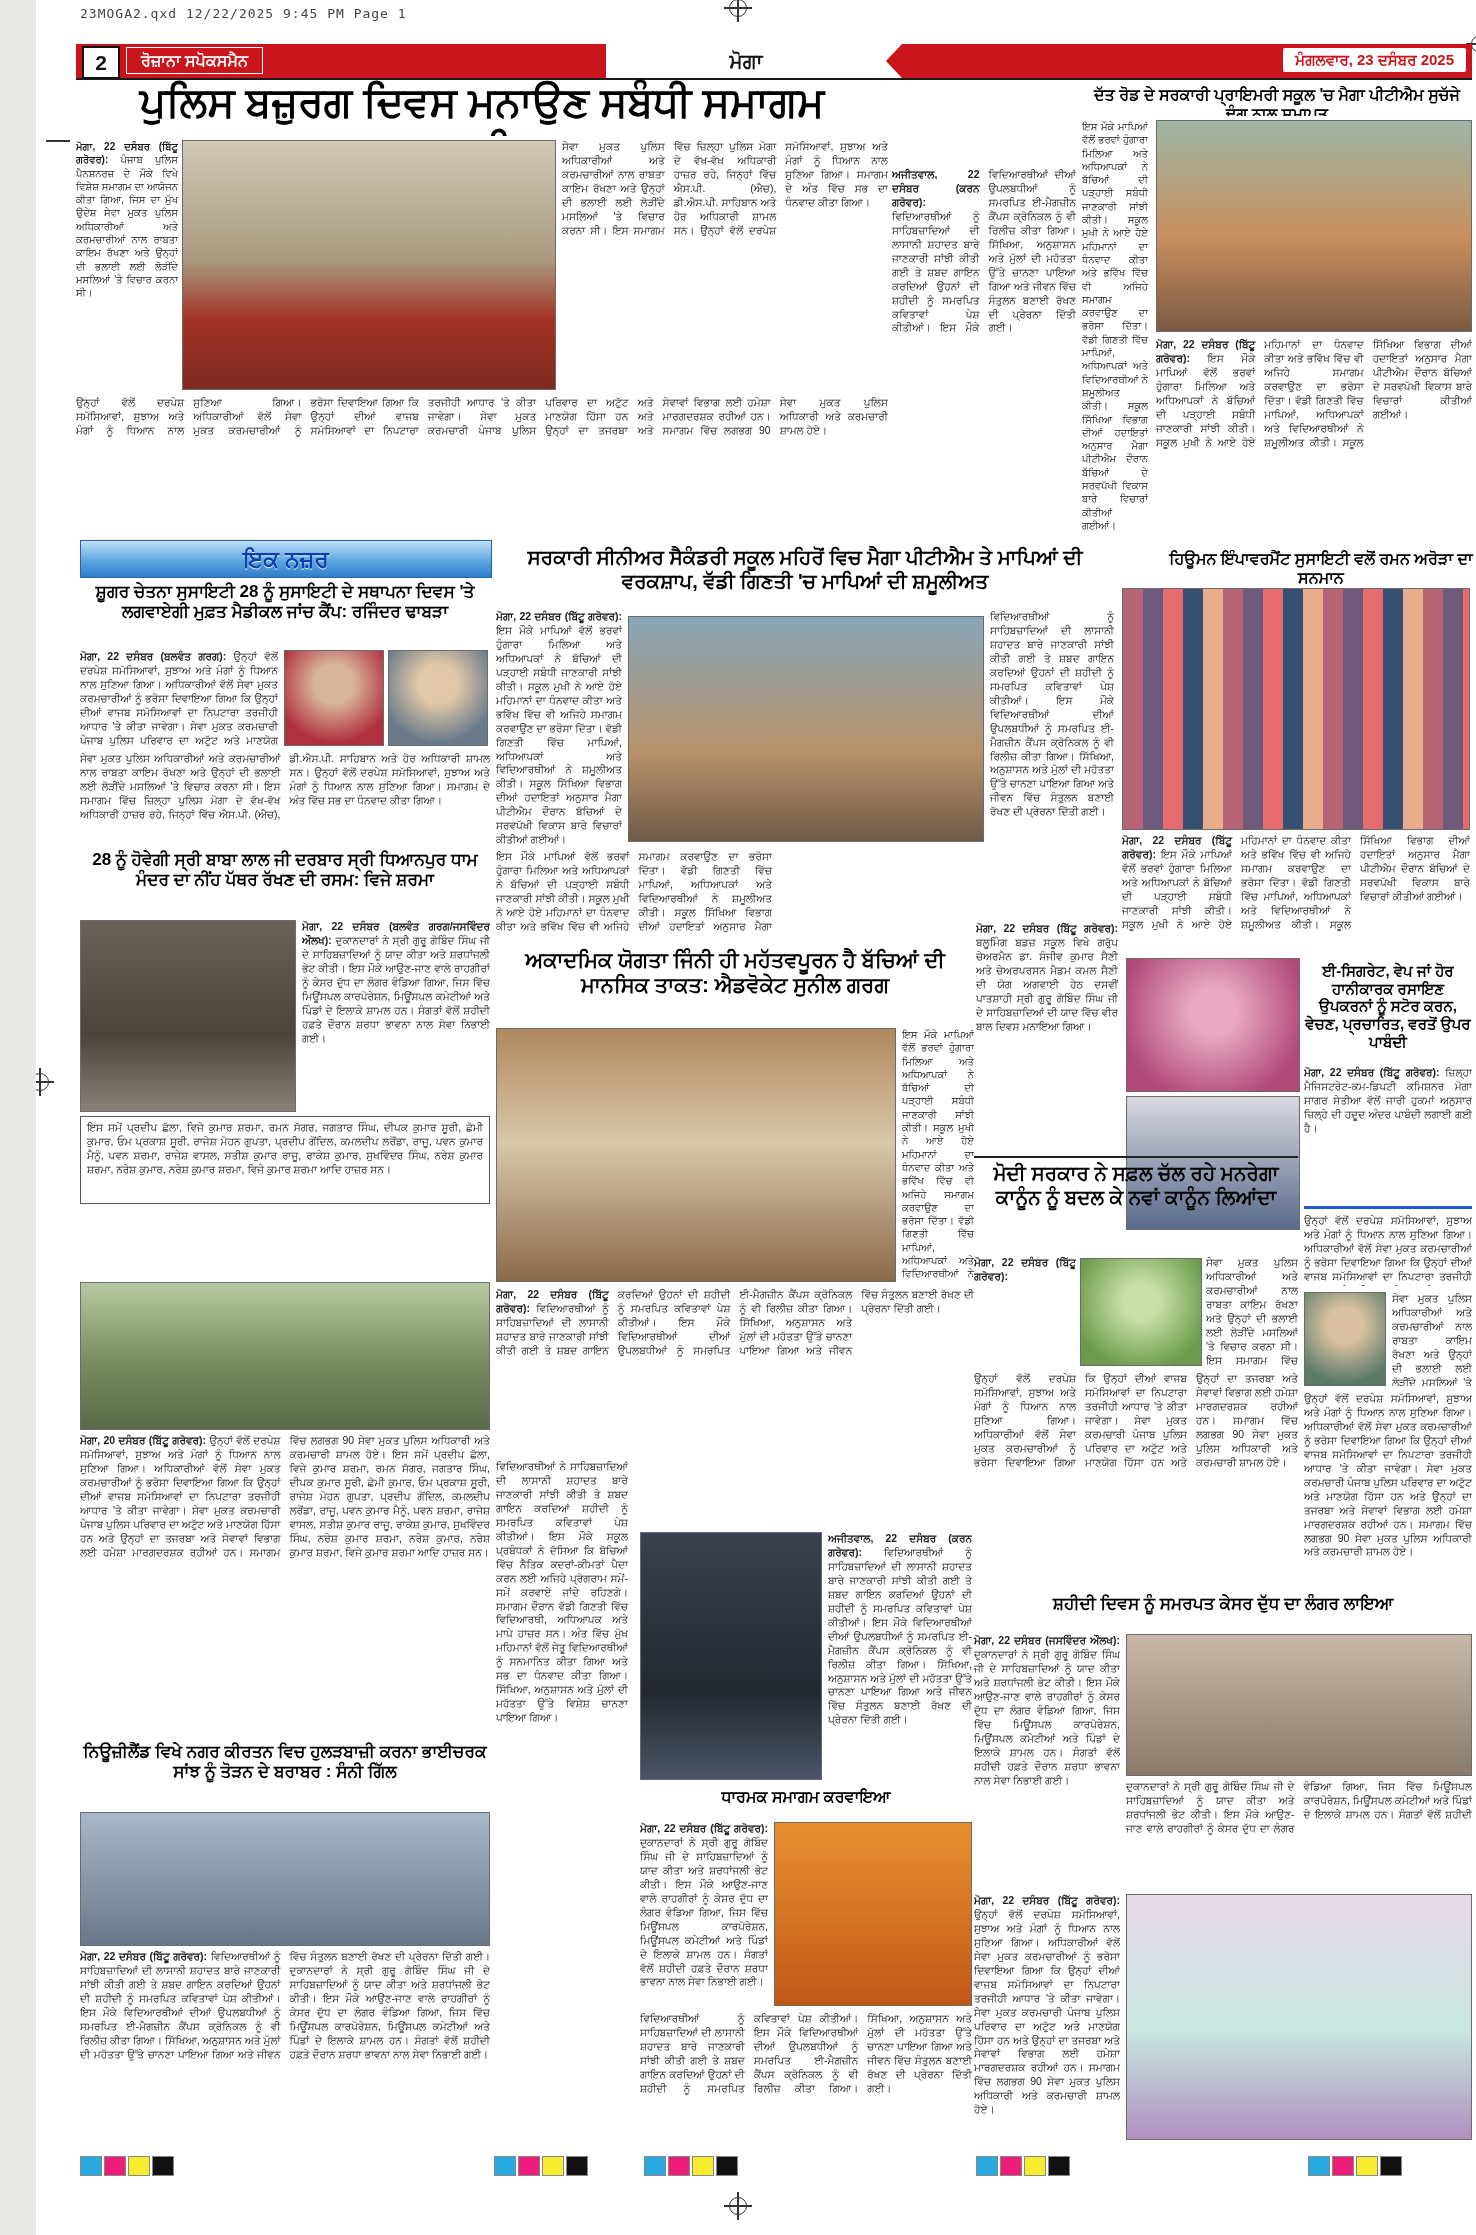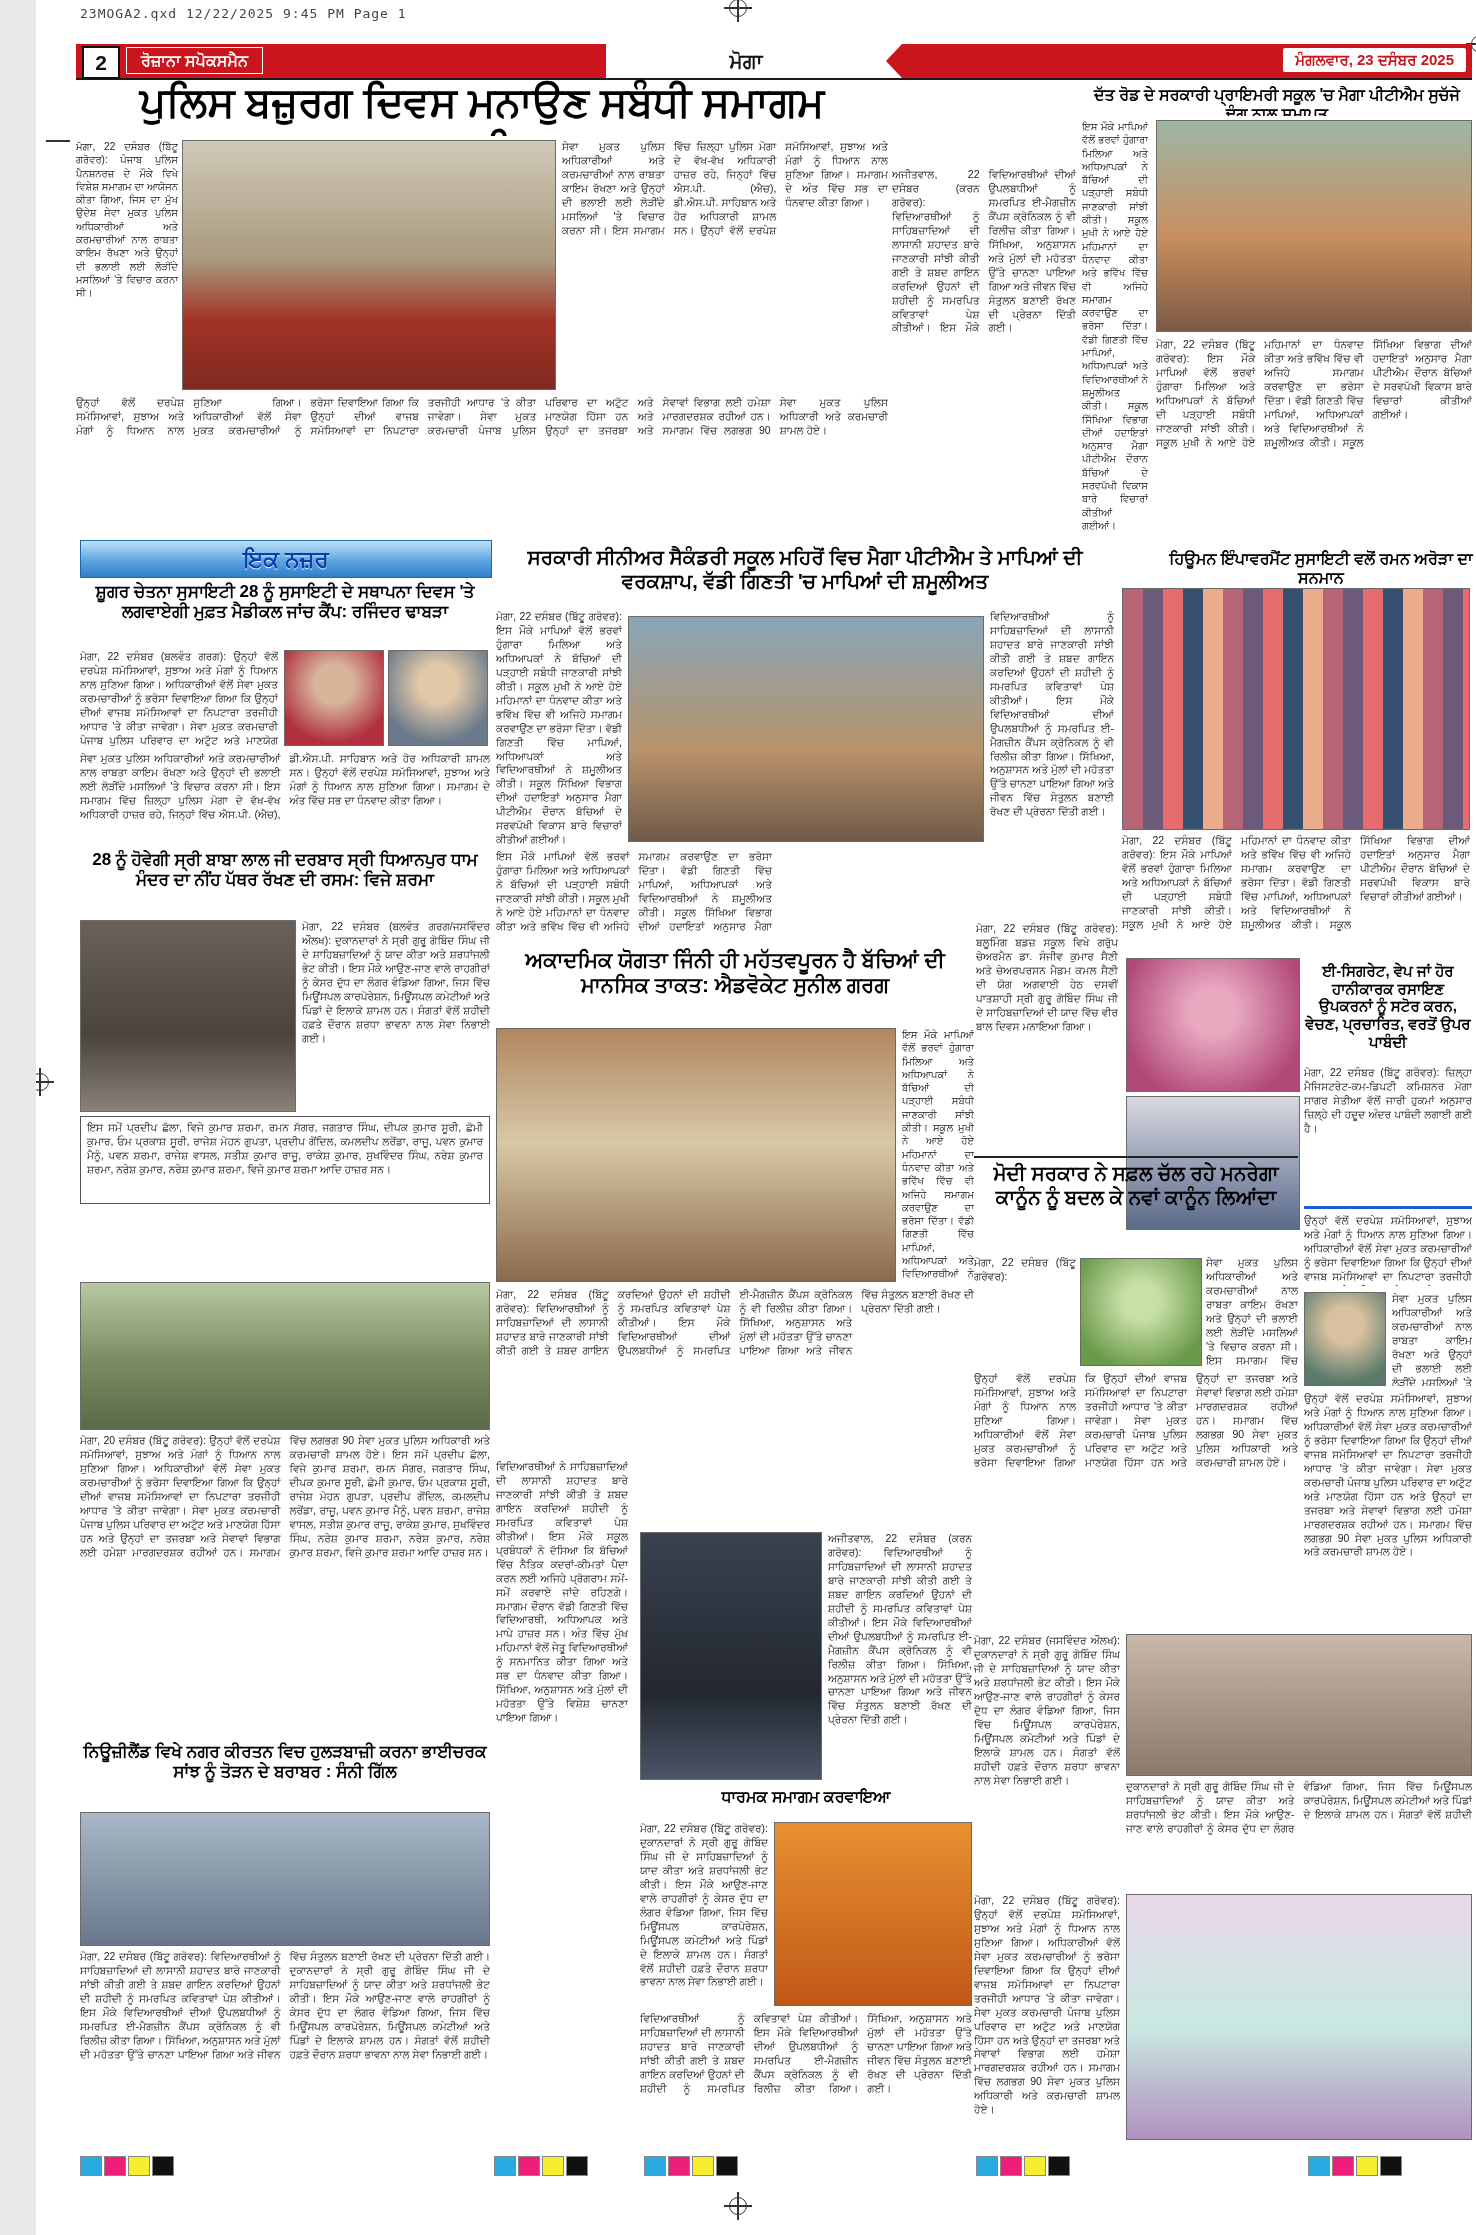--- a/index.html
+++ b/index.html
@@ -21,21 +21,21 @@
   .pname{position:absolute;left:50px;top:3px;height:25px;padding:0 14px;border:1.5px solid #fff;
          color:#fff;font-weight:800;font-size:16px;display:flex;align-items:center;}
   .edition{position:absolute;left:530px;top:0;width:280px;height:34px;background:#fff;display:flex;
            align-items:center;justify-content:center;font-size:20px;font-weight:800;color:#111;}
   .dline{position:absolute;right:6px;top:4px;height:24px;padding:0 12px;background:#fff;
          color:#c9151b;font-weight:800;font-size:15px;display:flex;align-items:center;border-radius:2px;}
   
   .hl{position:absolute;font-weight:800;color:#000;line-height:1.18;text-align:center;overflow:hidden;
       font-family:"Liberation Sans","DejaVu Sans",sans-serif;}
   .tb{position:absolute;font-size:10.5px;line-height:1.33;text-align:justify;overflow:hidden;color:#1b1b1b;}
-  .tb b{font-weight:400;}
+  .tb b{font-weight:700;}
   .c2{column-count:2;column-gap:9px;}
   .c3{column-count:3;column-gap:9px;}
   .c4{column-count:4;column-gap:9px;}
   .c7{column-count:7;column-gap:9px;}
   .ph{position:absolute;border:1px solid #6b6b6b;box-sizing:border-box;}
   .hr{position:absolute;height:2px;background:#222;}
   .bluebar{position:absolute;height:3px;background:#1b5fd0;}
   .sect{position:absolute;left:44px;top:540px;width:410px;height:36px;
         background:linear-gradient(180deg,#bfe0f7 0%,#5ea6e0 55%,#2f7ec9 100%);
         border:1.5px solid #2266aa;display:flex;align-items:center;justify-content:center;
@@ -175,20 +175,21 @@
   <div class="ph g-dark" style="left:604px;top:1532px;width:182px;height:248px"></div>
   <div class="tb" style="left:792px;top:1532px;width:144px;height:248px"><b>ਅਜੀਤਵਾਲ, 22 ਦਸੰਬਰ (ਕਰਨ ਗਰੋਵਰ):</b> <span>ਵਿਦਿਆਰਥੀਆਂ ਨੂੰ ਸਾਹਿਬਜ਼ਾਦਿਆਂ ਦੀ ਲਾਸਾਨੀ ਸ਼ਹਾਦਤ ਬਾਰੇ ਜਾਣਕਾਰੀ ਸਾਂਝੀ ਕੀਤੀ ਗਈ ਤੇ ਸ਼ਬਦ ਗਾਇਨ ਕਰਦਿਆਂ ਉਹਨਾਂ ਦੀ ਸ਼ਹੀਦੀ ਨੂੰ ਸਮਰਪਿਤ ਕਵਿਤਾਵਾਂ ਪੇਸ਼ ਕੀਤੀਆਂ। ਇਸ ਮੌਕੇ ਵਿਦਿਆਰਥੀਆਂ ਦੀਆਂ ਉਪਲਬਧੀਆਂ ਨੂੰ ਸਮਰਪਿਤ ਈ-ਮੈਗਜ਼ੀਨ ਕੈਂਪਸ ਕ੍ਰੋਨਿਕਲ ਨੂੰ ਵੀ ਰਿਲੀਜ਼ ਕੀਤਾ ਗਿਆ। ਸਿੱਖਿਆ, ਅਨੁਸ਼ਾਸਨ ਅਤੇ ਮੁੱਲਾਂ ਦੀ ਮਹੱਤਤਾ ਉੱਤੇ ਚਾਨਣਾ ਪਾਇਆ ਗਿਆ ਅਤੇ ਜੀਵਨ ਵਿੱਚ ਸੰਤੁਲਨ ਬਣਾਈ ਰੱਖਣ ਦੀ ਪ੍ਰੇਰਨਾ ਦਿੱਤੀ ਗਈ।</span></div>
 
   <div class="tb" style="left:460px;top:1460px;width:132px;height:684px">ਵਿਦਿਆਰਥੀਆਂ ਨੇ ਸਾਹਿਬਜ਼ਾਦਿਆਂ ਦੀ ਲਾਸਾਨੀ ਸ਼ਹਾਦਤ ਬਾਰੇ ਜਾਣਕਾਰੀ ਸਾਂਝੀ ਕੀਤੀ ਤੇ ਸ਼ਬਦ ਗਾਇਨ ਕਰਦਿਆਂ ਸ਼ਹੀਦੀ ਨੂੰ ਸਮਰਪਿਤ ਕਵਿਤਾਵਾਂ ਪੇਸ਼ ਕੀਤੀਆਂ। ਇਸ ਮੌਕੇ ਸਕੂਲ ਪ੍ਰਬੰਧਕਾਂ ਨੇ ਦੱਸਿਆ ਕਿ ਬੱਚਿਆਂ ਵਿੱਚ ਨੈਤਿਕ ਕਦਰਾਂ-ਕੀਮਤਾਂ ਪੈਦਾ ਕਰਨ ਲਈ ਅਜਿਹੇ ਪ੍ਰੋਗਰਾਮ ਸਮੇਂ-ਸਮੇਂ ਕਰਵਾਏ ਜਾਂਦੇ ਰਹਿਣਗੇ। ਸਮਾਗਮ ਦੌਰਾਨ ਵੱਡੀ ਗਿਣਤੀ ਵਿੱਚ ਵਿਦਿਆਰਥੀ, ਅਧਿਆਪਕ ਅਤੇ ਮਾਪੇ ਹਾਜ਼ਰ ਸਨ। ਅੰਤ ਵਿੱਚ ਮੁੱਖ ਮਹਿਮਾਨਾਂ ਵੱਲੋਂ ਜੇਤੂ ਵਿਦਿਆਰਥੀਆਂ ਨੂੰ ਸਨਮਾਨਿਤ ਕੀਤਾ ਗਿਆ ਅਤੇ ਸਭ ਦਾ ਧੰਨਵਾਦ ਕੀਤਾ ਗਿਆ। ਸਿੱਖਿਆ, ਅਨੁਸ਼ਾਸਨ ਅਤੇ ਮੁੱਲਾਂ ਦੀ ਮਹੱਤਤਾ ਉੱਤੇ ਵਿਸ਼ੇਸ਼ ਚਾਨਣਾ ਪਾਇਆ ਗਿਆ।</div>
 
   <div class="hl" style="left:604px;top:1788px;width:332px;height:30px;font-size:16px">ਧਾਰਮਕ ਸਮਾਗਮ ਕਰਵਾਇਆ</div>
   <div class="tb" style="left:604px;top:1822px;width:128px;height:184px"><b>ਮੋਗਾ, 22 ਦਸੰਬਰ (ਬਿੱਟੂ ਗਰੋਵਰ):</b> <span>ਦੁਕਾਨਦਾਰਾਂ ਨੇ ਸ੍ਰੀ ਗੁਰੂ ਗੋਬਿੰਦ ਸਿੰਘ ਜੀ ਦੇ ਸਾਹਿਬਜ਼ਾਦਿਆਂ ਨੂੰ ਯਾਦ ਕੀਤਾ ਅਤੇ ਸ਼ਰਧਾਂਜਲੀ ਭੇਟ ਕੀਤੀ। ਇਸ ਮੌਕੇ ਆਉਣ-ਜਾਣ ਵਾਲੇ ਰਾਹਗੀਰਾਂ ਨੂੰ ਕੇਸਰ ਦੁੱਧ ਦਾ ਲੰਗਰ ਵੰਡਿਆ ਗਿਆ, ਜਿਸ ਵਿੱਚ ਮਿਊਂਸਪਲ ਕਾਰਪੋਰੇਸ਼ਨ, ਮਿਊਂਸਪਲ ਕਮੇਟੀਆਂ ਅਤੇ ਪਿੰਡਾਂ ਦੇ ਇਲਾਕੇ ਸ਼ਾਮਲ ਹਨ। ਸੰਗਤਾਂ ਵੱਲੋਂ ਸ਼ਹੀਦੀ ਹਫ਼ਤੇ ਦੌਰਾਨ ਸ਼ਰਧਾ ਭਾਵਨਾ ਨਾਲ ਸੇਵਾ ਨਿਭਾਈ ਗਈ।</span></div>
   <div class="ph g-saffron" style="left:738px;top:1822px;width:198px;height:184px"></div>
   <div class="tb c3" style="left:604px;top:2012px;width:332px;height:132px">ਵਿਦਿਆਰਥੀਆਂ ਨੂੰ ਸਾਹਿਬਜ਼ਾਦਿਆਂ ਦੀ ਲਾਸਾਨੀ ਸ਼ਹਾਦਤ ਬਾਰੇ ਜਾਣਕਾਰੀ ਸਾਂਝੀ ਕੀਤੀ ਗਈ ਤੇ ਸ਼ਬਦ ਗਾਇਨ ਕਰਦਿਆਂ ਉਹਨਾਂ ਦੀ ਸ਼ਹੀਦੀ ਨੂੰ ਸਮਰਪਿਤ ਕਵਿਤਾਵਾਂ ਪੇਸ਼ ਕੀਤੀਆਂ। ਇਸ ਮੌਕੇ ਵਿਦਿਆਰਥੀਆਂ ਦੀਆਂ ਉਪਲਬਧੀਆਂ ਨੂੰ ਸਮਰਪਿਤ ਈ-ਮੈਗਜ਼ੀਨ ਕੈਂਪਸ ਕ੍ਰੋਨਿਕਲ ਨੂੰ ਵੀ ਰਿਲੀਜ਼ ਕੀਤਾ ਗਿਆ। ਸਿੱਖਿਆ, ਅਨੁਸ਼ਾਸਨ ਅਤੇ ਮੁੱਲਾਂ ਦੀ ਮਹੱਤਤਾ ਉੱਤੇ ਚਾਨਣਾ ਪਾਇਆ ਗਿਆ ਅਤੇ ਜੀਵਨ ਵਿੱਚ ਸੰਤੁਲਨ ਬਣਾਈ ਰੱਖਣ ਦੀ ਪ੍ਰੇਰਨਾ ਦਿੱਤੀ ਗਈ।</div>
 
+  <div class="hl" style="left:938px;top:1594px;width:498px;height:36px;font-size:17px">ਸ਼ਹੀਦੀ ਦਿਵਸ ਨੂੰ ਸਮਰਪਤ ਕੇਸਰ ਦੁੱਧ ਦਾ ਲੰਗਰ ਲਾਇਆ</div>
   <div class="tb" style="left:938px;top:1634px;width:146px;height:206px"><b>ਮੋਗਾ, 22 ਦਸੰਬਰ (ਜਸਵਿੰਦਰ ਔਲਖ):</b> <span>ਦੁਕਾਨਦਾਰਾਂ ਨੇ ਸ੍ਰੀ ਗੁਰੂ ਗੋਬਿੰਦ ਸਿੰਘ ਜੀ ਦੇ ਸਾਹਿਬਜ਼ਾਦਿਆਂ ਨੂੰ ਯਾਦ ਕੀਤਾ ਅਤੇ ਸ਼ਰਧਾਂਜਲੀ ਭੇਟ ਕੀਤੀ। ਇਸ ਮੌਕੇ ਆਉਣ-ਜਾਣ ਵਾਲੇ ਰਾਹਗੀਰਾਂ ਨੂੰ ਕੇਸਰ ਦੁੱਧ ਦਾ ਲੰਗਰ ਵੰਡਿਆ ਗਿਆ, ਜਿਸ ਵਿੱਚ ਮਿਊਂਸਪਲ ਕਾਰਪੋਰੇਸ਼ਨ, ਮਿਊਂਸਪਲ ਕਮੇਟੀਆਂ ਅਤੇ ਪਿੰਡਾਂ ਦੇ ਇਲਾਕੇ ਸ਼ਾਮਲ ਹਨ। ਸੰਗਤਾਂ ਵੱਲੋਂ ਸ਼ਹੀਦੀ ਹਫ਼ਤੇ ਦੌਰਾਨ ਸ਼ਰਧਾ ਭਾਵਨਾ ਨਾਲ ਸੇਵਾ ਨਿਭਾਈ ਗਈ।</span></div>
   <div class="ph g-shop" style="left:1090px;top:1634px;width:346px;height:142px"></div>
   <div class="tb c2" style="left:1090px;top:1780px;width:346px;height:58px">ਦੁਕਾਨਦਾਰਾਂ ਨੇ ਸ੍ਰੀ ਗੁਰੂ ਗੋਬਿੰਦ ਸਿੰਘ ਜੀ ਦੇ ਸਾਹਿਬਜ਼ਾਦਿਆਂ ਨੂੰ ਯਾਦ ਕੀਤਾ ਅਤੇ ਸ਼ਰਧਾਂਜਲੀ ਭੇਟ ਕੀਤੀ। ਇਸ ਮੌਕੇ ਆਉਣ-ਜਾਣ ਵਾਲੇ ਰਾਹਗੀਰਾਂ ਨੂੰ ਕੇਸਰ ਦੁੱਧ ਦਾ ਲੰਗਰ ਵੰਡਿਆ ਗਿਆ, ਜਿਸ ਵਿੱਚ ਮਿਊਂਸਪਲ ਕਾਰਪੋਰੇਸ਼ਨ, ਮਿਊਂਸਪਲ ਕਮੇਟੀਆਂ ਅਤੇ ਪਿੰਡਾਂ ਦੇ ਇਲਾਕੇ ਸ਼ਾਮਲ ਹਨ। ਸੰਗਤਾਂ ਵੱਲੋਂ ਸ਼ਹੀਦੀ ਹਫ਼ਤੇ ਦੌਰਾਨ ਸ਼ਰਧਾ ਭਾਵਨਾ ਨਾਲ ਸੇਵਾ ਨਿਭਾਈ ਗਈ।</div>
 
   <div class="tb" style="left:938px;top:1894px;width:146px;height:250px"><b>ਮੋਗਾ, 22 ਦਸੰਬਰ (ਬਿੱਟੂ ਗਰੋਵਰ):</b> <span>ਉਨ੍ਹਾਂ ਵੱਲੋਂ ਦਰਪੇਸ਼ ਸਮੱਸਿਆਵਾਂ, ਸੁਝਾਅ ਅਤੇ ਮੰਗਾਂ ਨੂੰ ਧਿਆਨ ਨਾਲ ਸੁਣਿਆ ਗਿਆ। ਅਧਿਕਾਰੀਆਂ ਵੱਲੋਂ ਸੇਵਾ ਮੁਕਤ ਕਰਮਚਾਰੀਆਂ ਨੂੰ ਭਰੋਸਾ ਦਿਵਾਇਆ ਗਿਆ ਕਿ ਉਨ੍ਹਾਂ ਦੀਆਂ ਵਾਜਬ ਸਮੱਸਿਆਵਾਂ ਦਾ ਨਿਪਟਾਰਾ ਤਰਜੀਹੀ ਆਧਾਰ 'ਤੇ ਕੀਤਾ ਜਾਵੇਗਾ। ਸੇਵਾ ਮੁਕਤ ਕਰਮਚਾਰੀ ਪੰਜਾਬ ਪੁਲਿਸ ਪਰਿਵਾਰ ਦਾ ਅਟੁੱਟ ਅਤੇ ਮਾਣਯੋਗ ਹਿੱਸਾ ਹਨ ਅਤੇ ਉਨ੍ਹਾਂ ਦਾ ਤਜਰਬਾ ਅਤੇ ਸੇਵਾਵਾਂ ਵਿਭਾਗ ਲਈ ਹਮੇਸ਼ਾ ਮਾਰਗਦਰਸ਼ਕ ਰਹੀਆਂ ਹਨ। ਸਮਾਗਮ ਵਿੱਚ ਲਗਭਗ 90 ਸੇਵਾ ਮੁਕਤ ਪੁਲਿਸ ਅਧਿਕਾਰੀ ਅਤੇ ਕਰਮਚਾਰੀ ਸ਼ਾਮਲ ਹੋਏ।</span></div>
   <div class="ph g-hall" style="left:1090px;top:1894px;width:346px;height:246px"></div>
 
   <div class="csq" style="left:44px;background:#29abe2"></div>
   <div class="csq" style="left:68px;background:#ec1e79"></div>
   <div class="csq" style="left:92px;background:#f7ec2e"></div>

